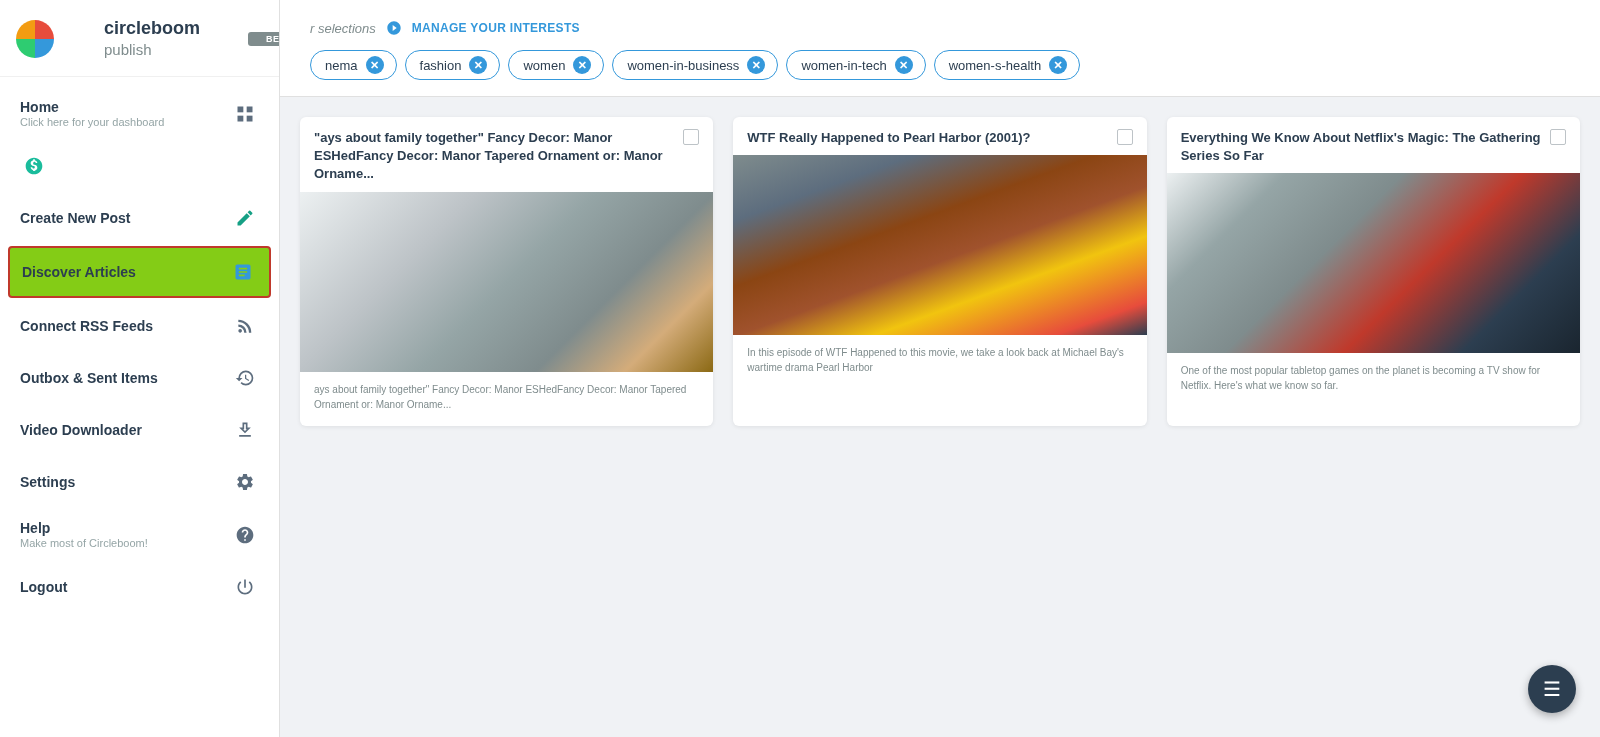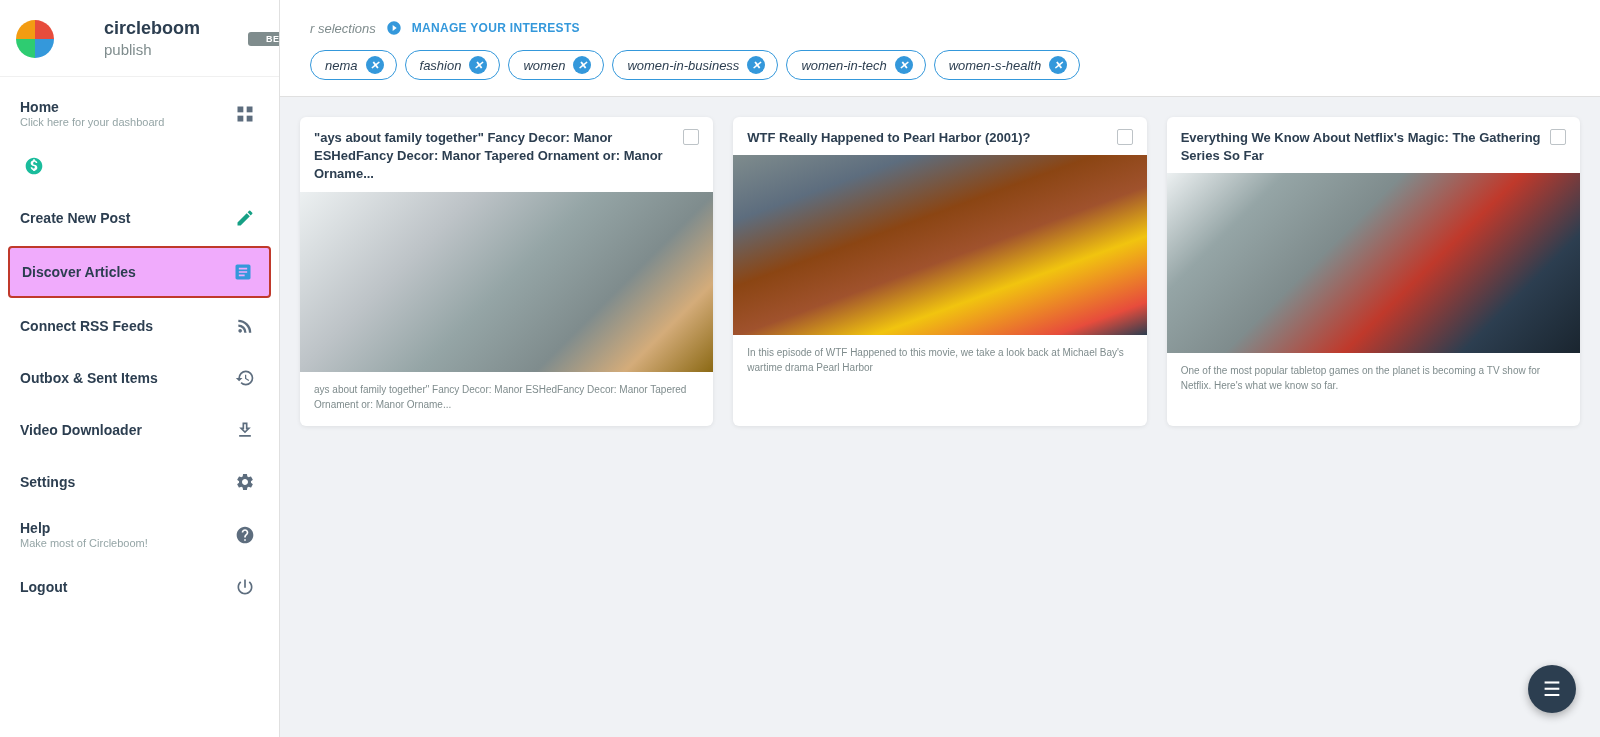--- a/index.html
+++ b/index.html
@@ -64,21 +64,21 @@
       padding: 12px 20px;
       cursor: pointer;
       border-radius: 0;
       transition: background 0.15s;
     }
     .nav-item.active {
       border: 2px solid #c0392b;
       border-radius: 4px;
       margin: 2px 8px;
       padding: 10px 12px;
-      background: #f0abfc;
+      background: #84cc16;
     }
     .nav-item-text { flex: 1; }
     .nav-item-title {
       font-size: 14px;
       font-weight: 600;
       color: #2c3e50;
     }
     .nav-item-subtitle {
       font-size: 11px;
       color: #95a5a6;
@@ -148,21 +148,20 @@
       align-items: center;
       border: 1.5px solid #3498db;
       border-radius: 20px;
       padding: 5px 12px 5px 14px;
       font-size: 13px;
       color: #2c3e50;
       background: #fff;
       gap: 8px;
       white-space: nowrap;
       cursor: pointer;
-      font-style: italic;
     }
     .tag-x {
       width: 18px;
       height: 18px;
       border-radius: 50%;
       background: #3498db;
       color: #fff;
       display: flex;
       align-items: center;
       justify-content: center;

